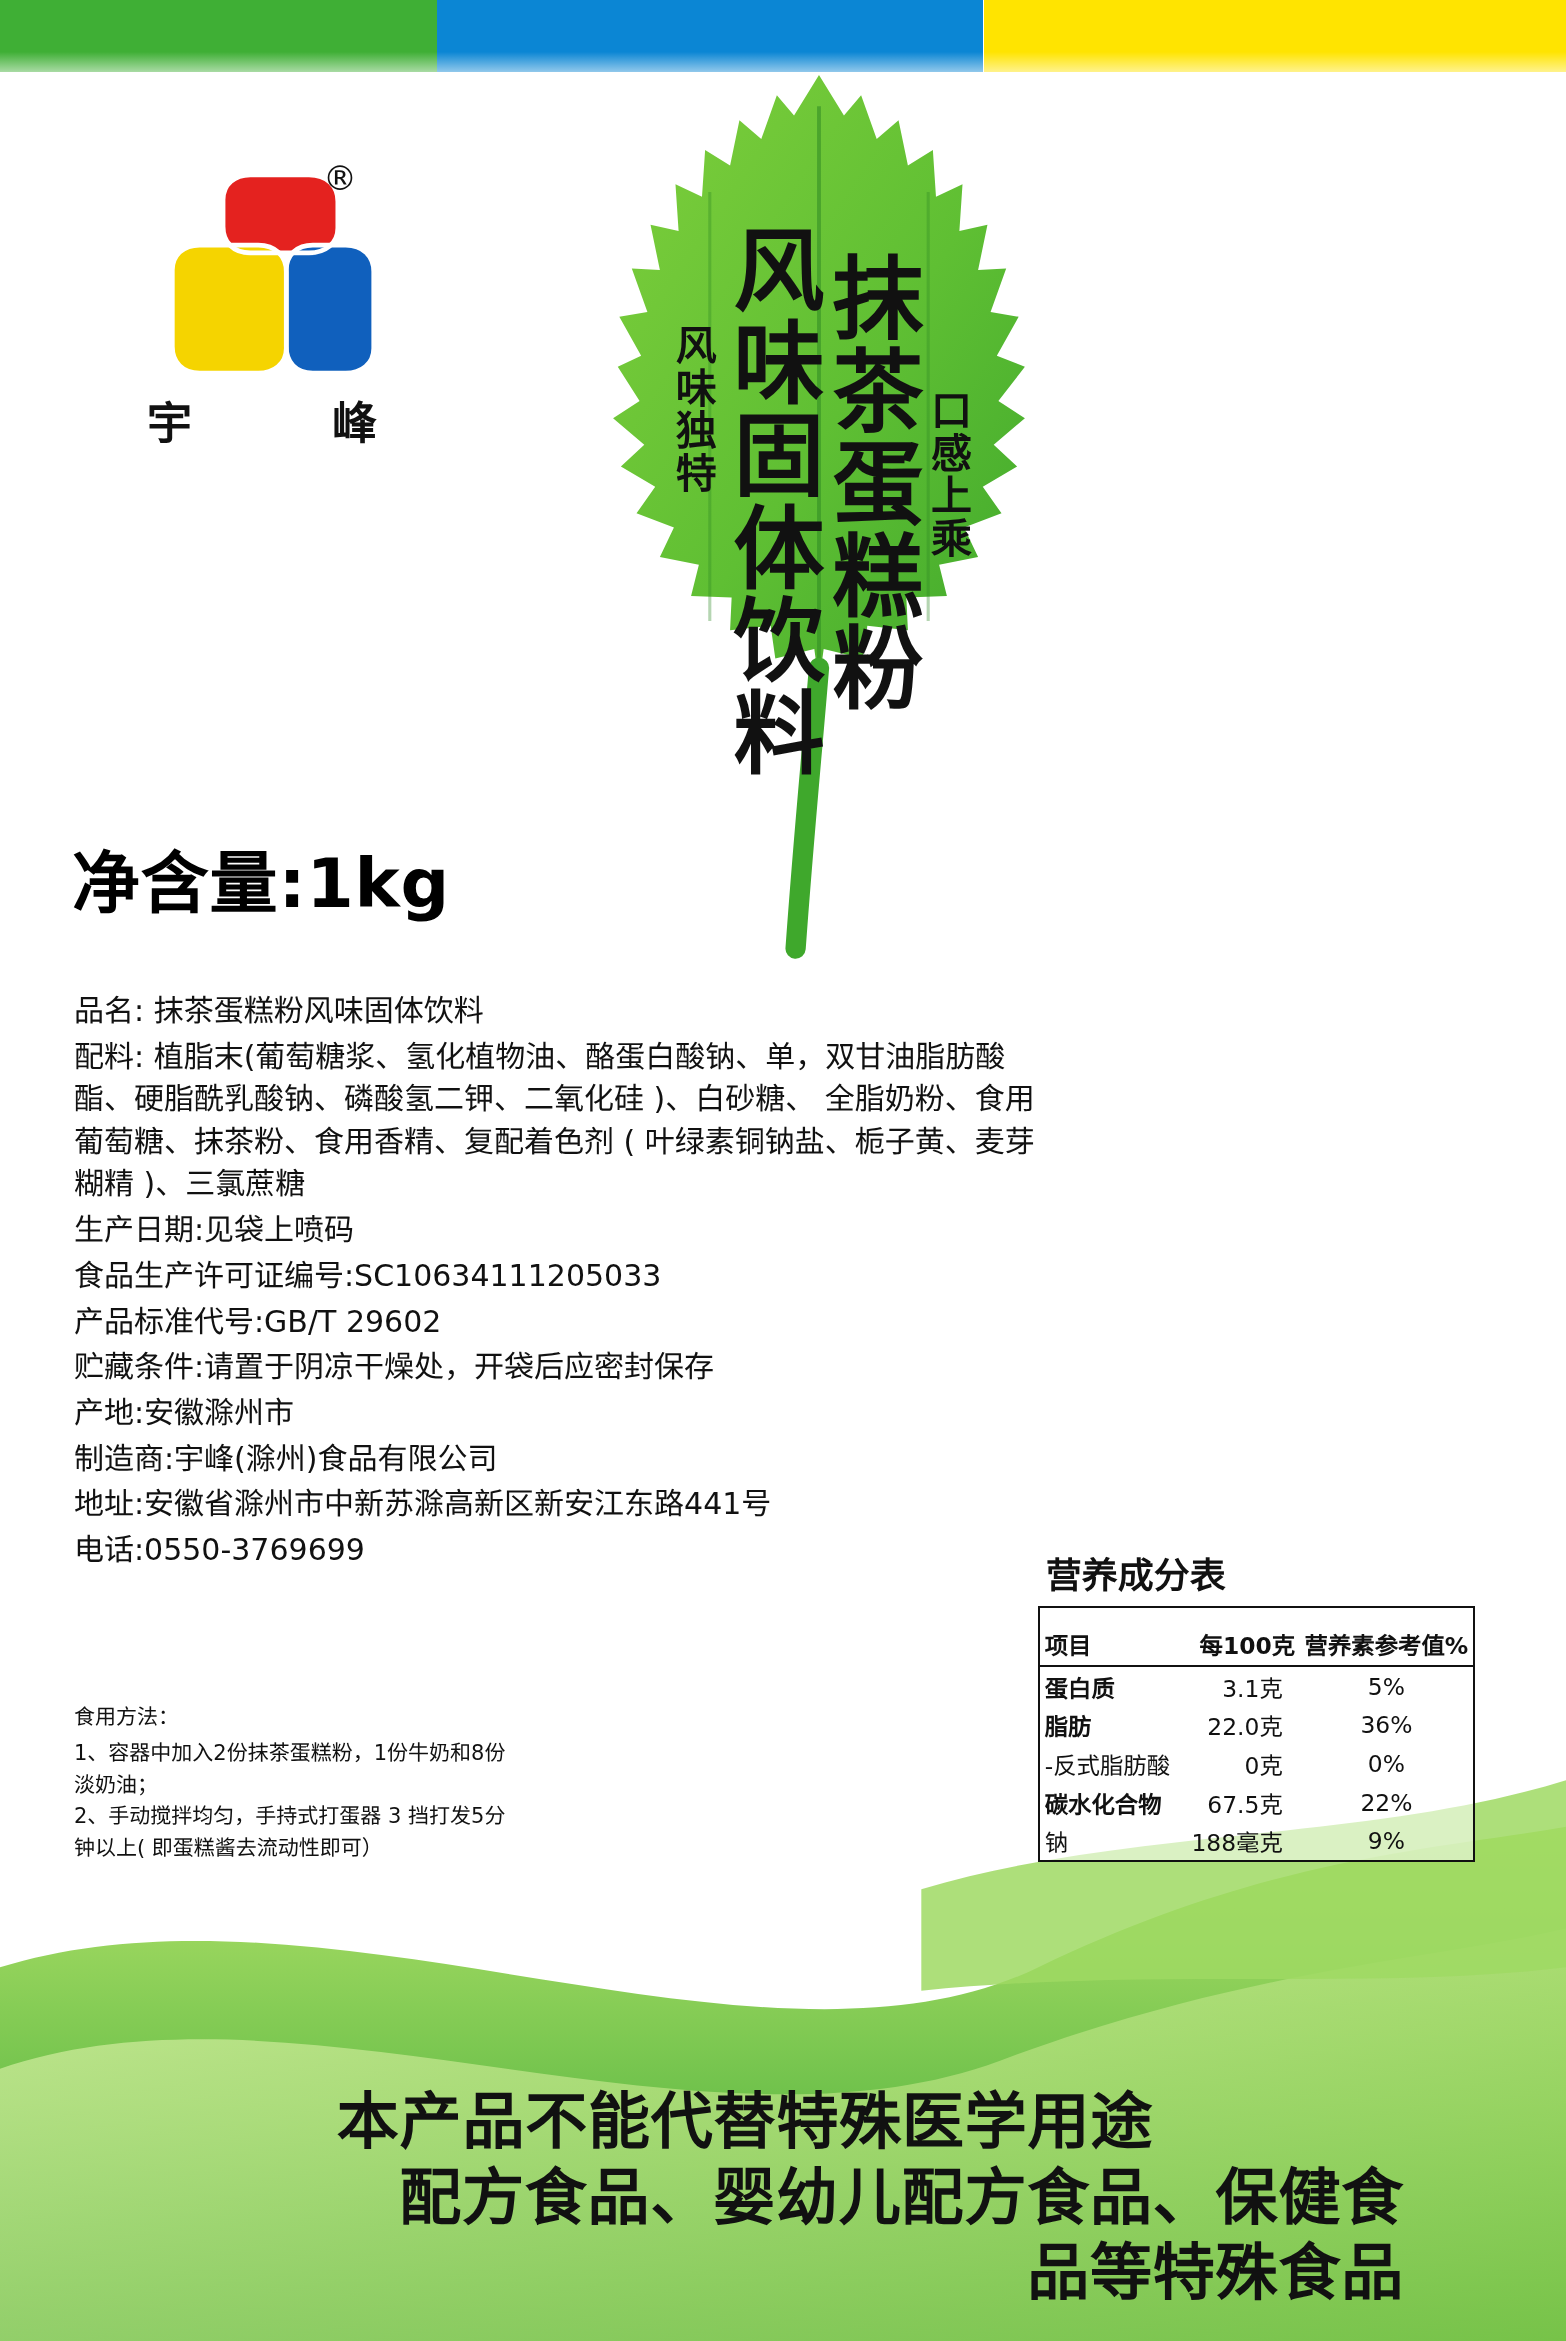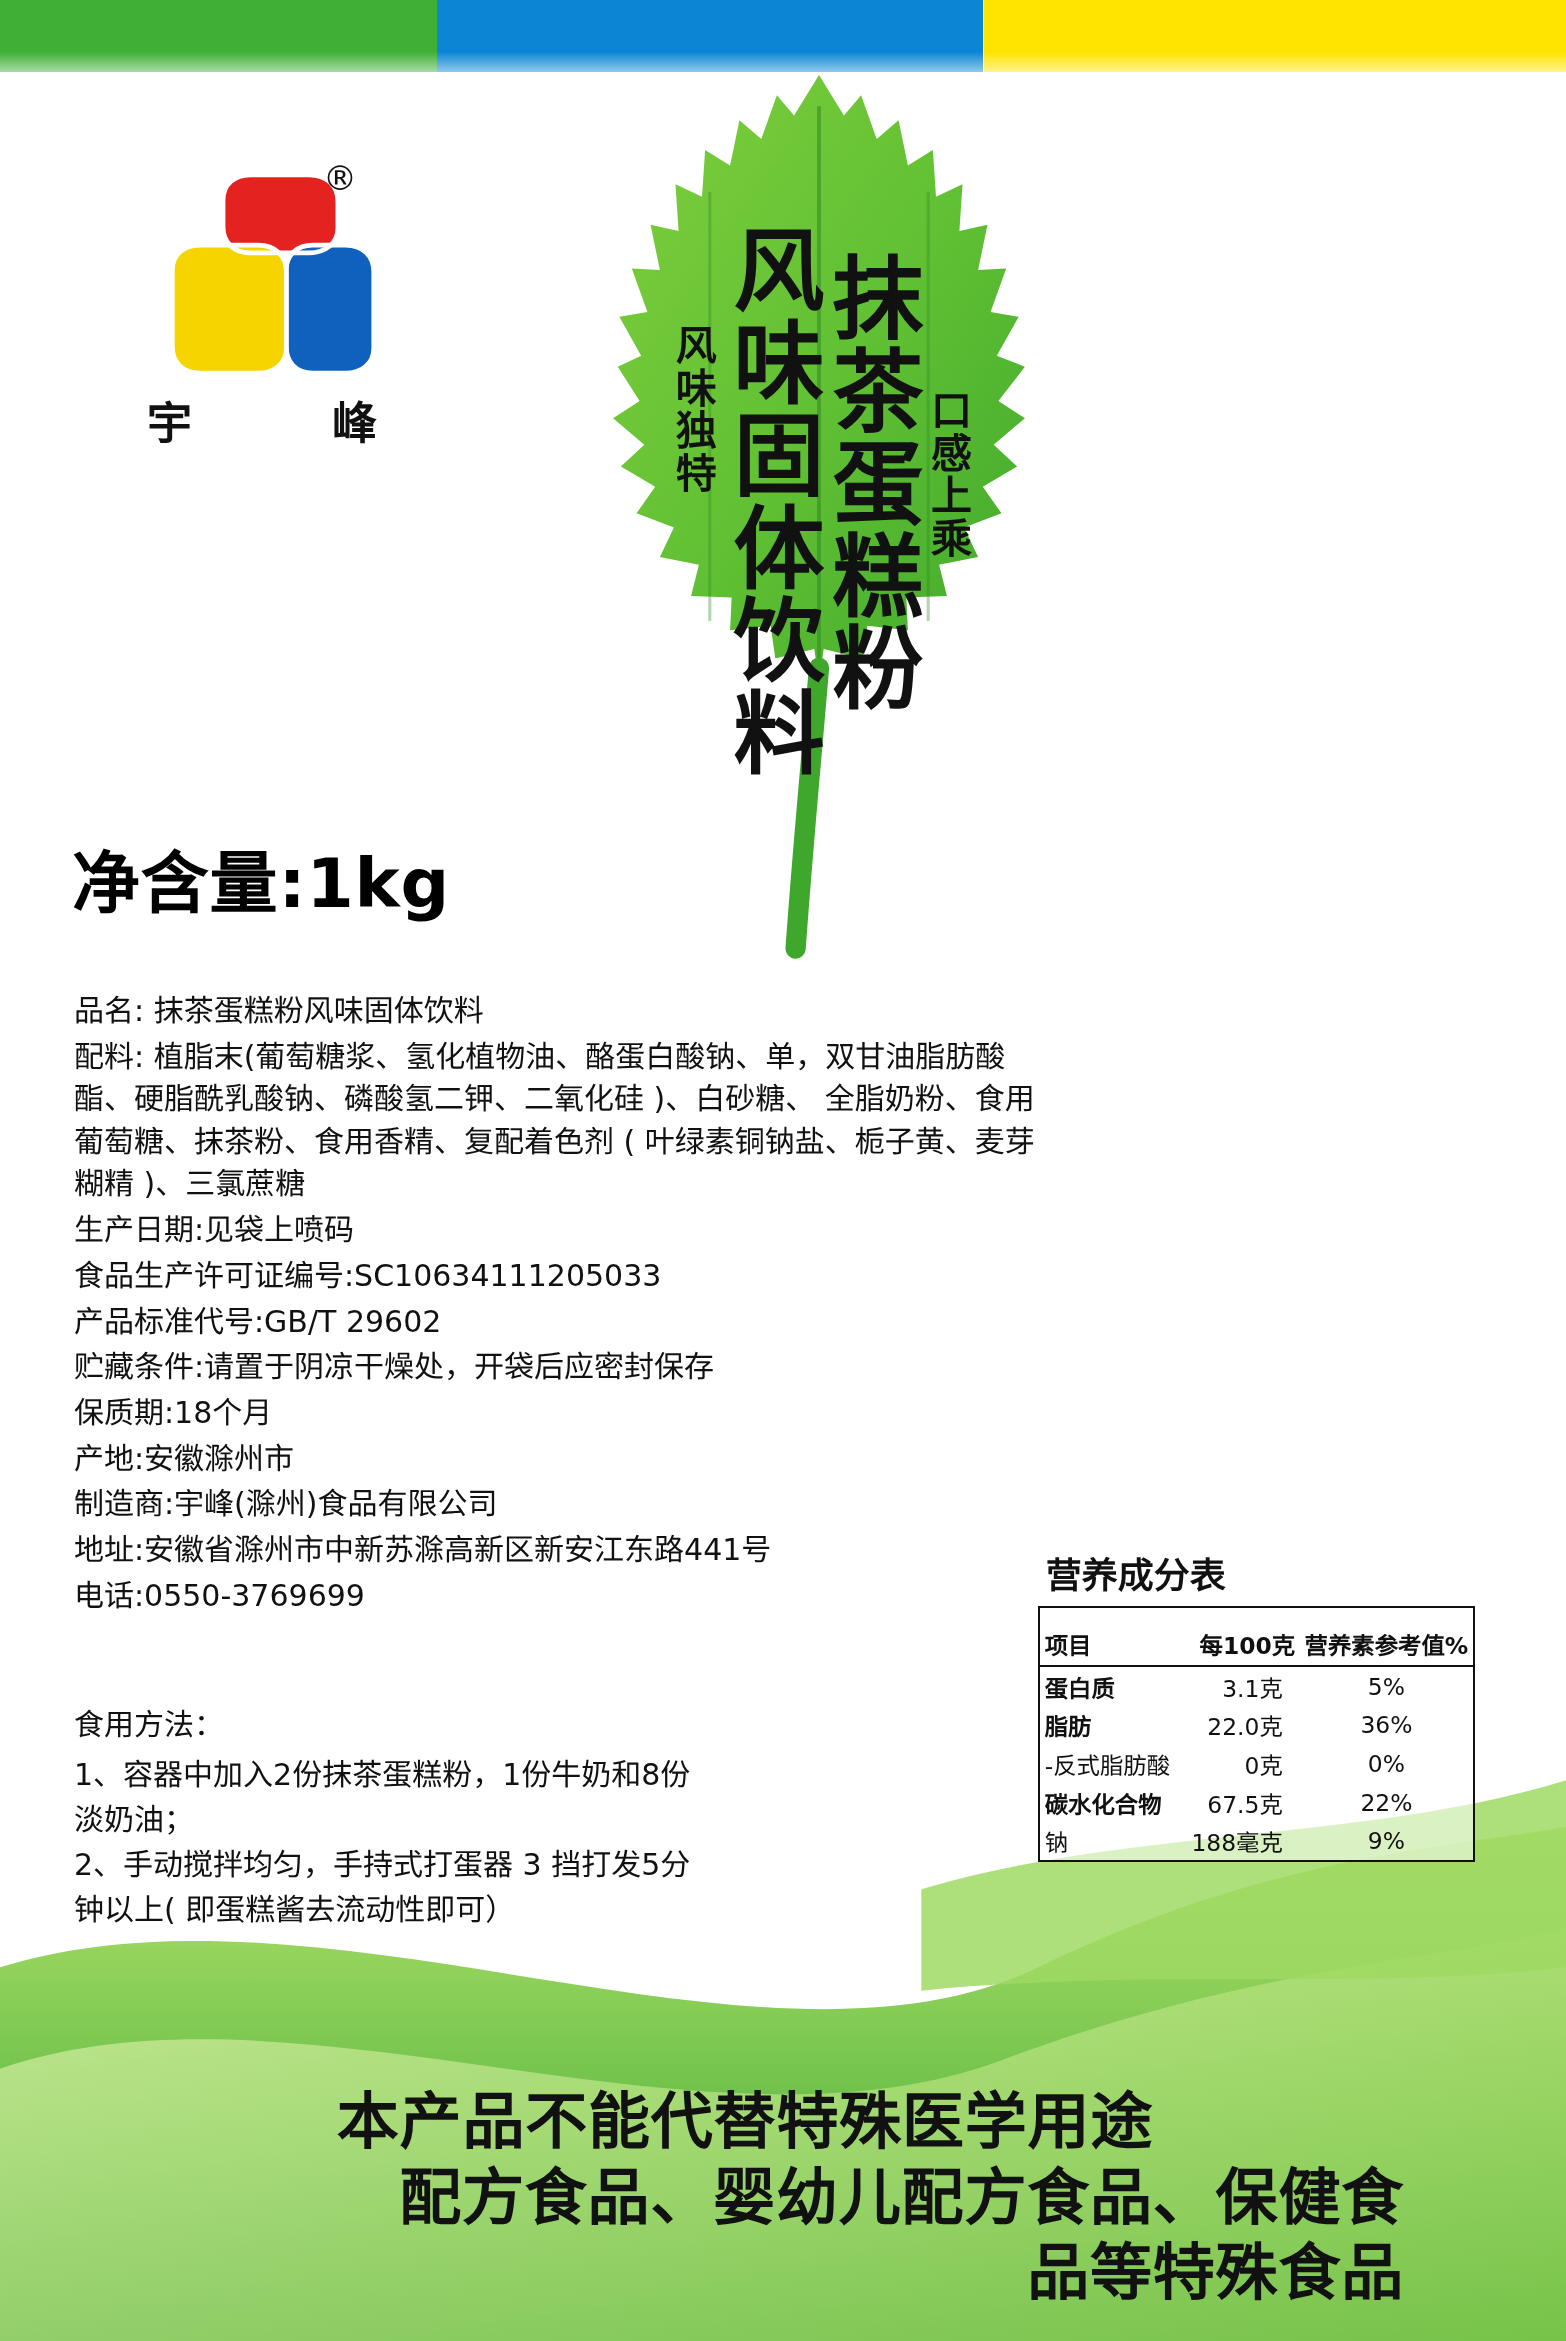--- a/index.html
+++ b/index.html
@@ -134,21 +134,21 @@
   }
   .info .row { margin: 0 0 3.1px 0; }
   .info .ing { width: 976px; }
 
   
   .usage {
     position: absolute;
     top: 1702px;
     left: 74px;
     width: 804px;
-    font-size: 30px;
+    font-size: 21px;
     line-height: 1.5;
     color: #111;
   }
   .usage .u-title { margin-bottom: 4.7px; }
 
   
   .nutri {
     position: absolute;
     top: 1546px;
     left: 1038px;
@@ -289,21 +289,20 @@
 
   <div class="netweight">净含量:1kg</div>
 
   <div class="info">
     <div class="row">品名: 抹茶蛋糕粉风味固体饮料</div>
     <div class="row ing">配料: 植脂末(葡萄糖浆、氢化植物油、酪蛋白酸钠、单，双甘油脂肪酸酯、硬脂酰乳酸钠、磷酸氢二钾、二氧化硅 )、白砂糖、 全脂奶粉、食用葡萄糖、抹茶粉、食用香精、复配着色剂 ( 叶绿素铜钠盐、栀子黄、麦芽糊精 )、三氯蔗糖</div>
     <div class="row">生产日期:见袋上喷码</div>
     <div class="row">食品生产许可证编号:SC10634111205033</div>
     <div class="row">产品标准代号:GB/T 29602</div>
     <div class="row">贮藏条件:请置于阴凉干燥处，开袋后应密封保存</div>
-    <div class="row">保质期:18个月</div>
     <div class="row">产地:安徽滁州市</div>
     <div class="row">制造商:宇峰(滁州)食品有限公司</div>
     <div class="row">地址:安徽省滁州市中新苏滁高新区新安江东路441号</div>
     <div class="row">电话:0550-3769699</div>
   </div>
 
   <div class="usage">
     <div class="u-title">食用方法：</div>
     <div>1、容器中加入2份抹茶蛋糕粉，1份牛奶和8份</div>
     <div>淡奶油；</div>

